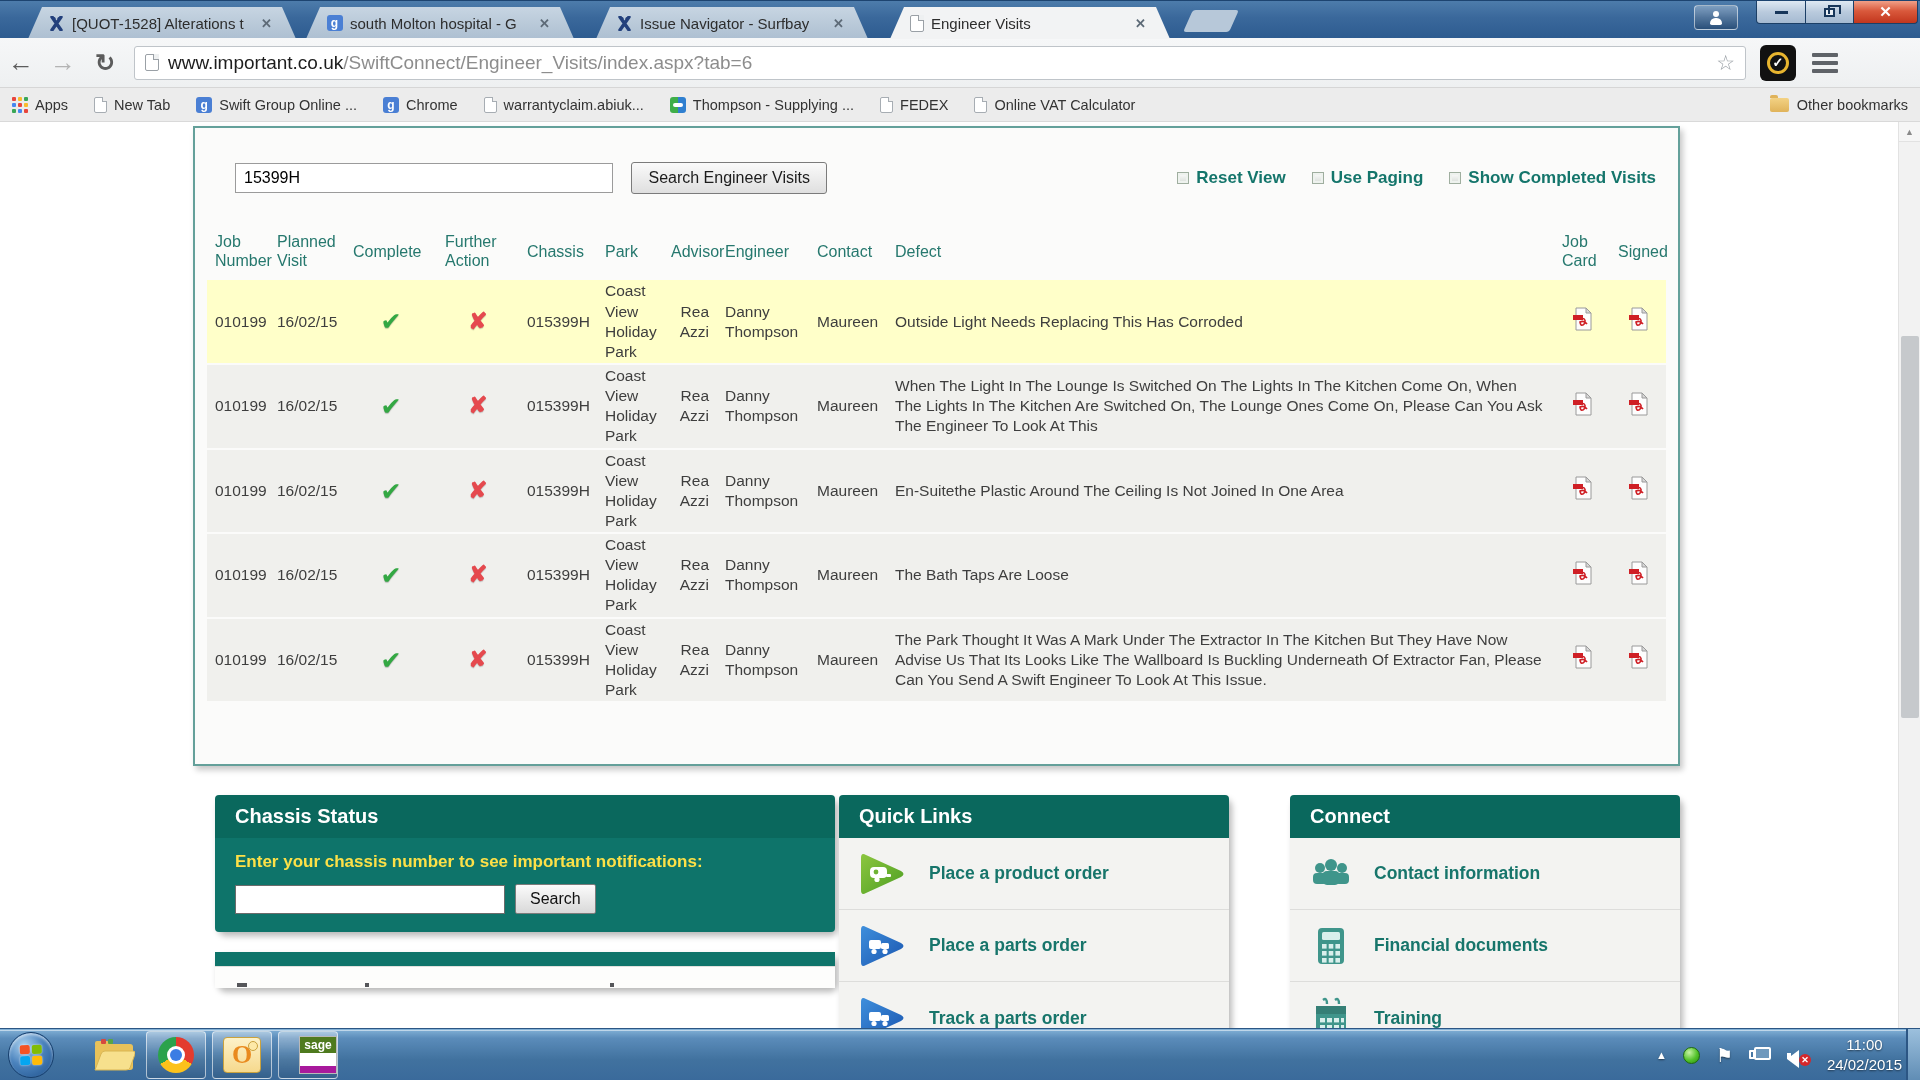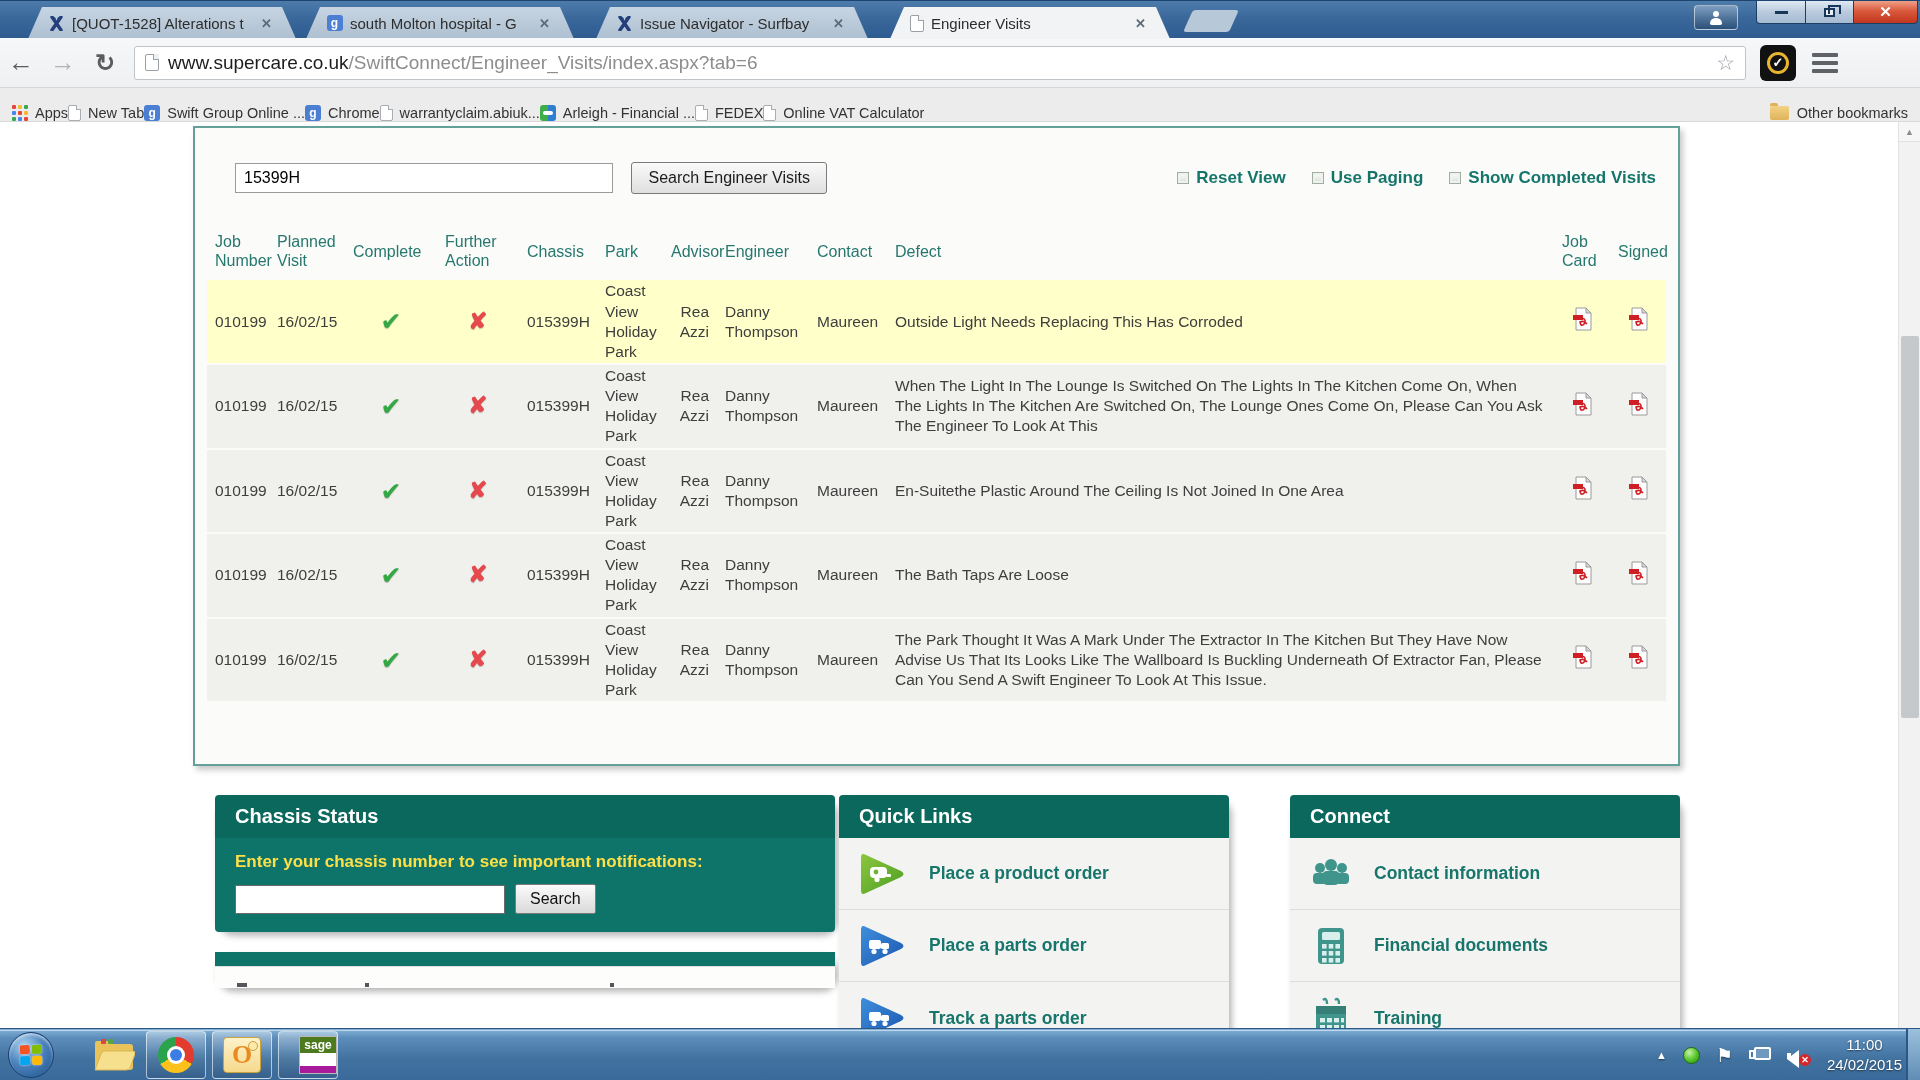--- a/index.html
+++ b/index.html
@@ -58,21 +58,21 @@
     background:#eef0f1; border-left:1.5px solid #9aa0a6; border-bottom:1.5px solid #9aa0a6; }
   .ext-btn { margin-left:14px; width:36px; height:36px; background:#111; border-radius:6px;
     display:flex; align-items:center; justify-content:center; }
   .ext-ring { width:22px; height:22px; border-radius:50%; border:3px solid #e8b52f; color:#fff;
     font-size:13px; font-weight:bold; display:flex; align-items:center; justify-content:center; }
   .menu-btn { margin-left:16px; display:flex; flex-direction:column; gap:4px; }
   .menu-btn span { width:26px; height:4px; background:#5f6368; border-radius:1px; }
 
   
   .bookmarks { position:absolute; left:0; top:88px; width:1920px; height:34px; background:#ececec;
-    border-bottom:1px solid #d9d9d9; display:flex; align-items:flex-end; padding:0 12px; 
+    border-bottom:1px solid #d9d9d9; display:flex; align-items:center; padding:0 12px; gap:26px;
     font-size:14.5px; color:#333; }
   .bm { display:flex; align-items:center; gap:7px; white-space:nowrap; }
   .apps-grid { display:grid; grid-template-columns:repeat(3,4px); grid-gap:2px; }
   .apps-grid i { width:4px; height:4px; border-radius:1px; }
   .bm-page { width:13px; height:16px; border:1.5px solid #a7adb3; border-radius:2px; background:#fff; position:relative; }
   .bm-page::before { content:""; position:absolute; right:-1px; top:-1px; width:4px; height:4px;
     background:#ececec; border-left:1.5px solid #a7adb3; border-bottom:1.5px solid #a7adb3; }
   .arleigh-ico { width:16px; height:16px; border-radius:3px;
     background:linear-gradient(90deg,#3fae49 50%, #2f7fd0 50%); position:relative; }
   .arleigh-ico::before { content:""; position:absolute; left:3px; top:6px; width:10px; height:4px; background:#fff; border-radius:2px; }
@@ -110,21 +110,21 @@
   table.visits tbody tr.highlight { background:#ffffc9; }
   .c-job { width:62px; } .c-planned { width:76px; } .c-complete { width:92px; text-align:center; }
   .c-action { width:82px; text-align:center; } .c-chassis { width:78px; } .c-park { width:66px; }
   .c-advisor { width:54px;text-align:right; } .c-engineer { width:92px; } .c-contact { width:78px; }
   .c-pdf { width:56px; text-align:center; } .c-defect { }
   th.c-complete, th.c-action { text-align:left; }
   .check::before { content:"\2714"; color:#33a843; font-size:25px; text-shadow:0 1px 1px rgba(0,0,0,.25); }
   .cross::before { content:"\2718"; color:#e5494e; font-size:23px; font-weight:bold; text-shadow:0 1px 1px rgba(0,0,0,.2); }
 
   
-  .panel { position:absolute; border-radius:16px; box-shadow:3px 4px 6px rgba(0,0,0,.28); }
+  .panel { position:absolute; border-radius:8px; box-shadow:3px 4px 6px rgba(0,0,0,.28); }
   .panel-head { height:43px; background:#0a685d; border-radius:4px 4px 0 0; display:flex; align-items:center;
     padding:0 20px; color:#fff; font-size:20px; font-weight:bold; }
   .chassis-panel { left:215px; top:673px; width:620px; }
   .chassis-body { background:#0e746a; border-radius:0 0 4px 4px; padding:14px 20px 18px 20px; }
   .chassis-prompt { color:#fde047; font-size:17px; font-weight:bold; margin-bottom:12px; }
   .chassis-row { display:flex; align-items:center; }
   .chassis-input { width:270px; height:29px; border:1px solid #6b6b6b; font-size:15px; padding:0 6px;
     font-family:"Liberation Sans",sans-serif; }
   .btn-search { margin-left:10px; height:30px; padding:0 14px; font-size:16px; color:#111;
     font-family:"Liberation Sans",sans-serif; border:1px solid #7b7b7b; border-radius:2px;
@@ -249,21 +249,21 @@
       <div class="winbtn close">✕</div>
     </div>
   </div>
 
   <div class="toolbar">
     <span class="navbtn">←</span>
     <span class="navbtn disabled">→</span>
     <span class="navbtn reload">↻</span>
     <div class="omnibox">
       <span class="page-ico"></span>
-      <span class="url"><span class="host">www.supercare.co.uk</span><span class="path">/SwiftConnect/Engineer_Visits/index.aspx?tab=6</span></span>
+      <span class="url"><span class="host">www.important.co.uk</span><span class="path">/SwiftConnect/Engineer_Visits/index.aspx?tab=6</span></span>
       <span class="star">☆</span>
     </div>
     <div class="ext-btn">
         <span class="ext-ring">✓</span>
       </div>
     <div class="menu-btn">
         <span></span>
         <span></span>
         <span></span>
       </div>
@@ -295,21 +295,21 @@
     <span class="bm">
       <span class="google-fav">g</span>
       <span>Chrome</span>
     </span>
     <span class="bm">
       <span class="bm-page"></span>
       <span>warrantyclaim.abiuk...</span>
     </span>
     <span class="bm">
       <span class="arleigh-ico"></span>
-      <span>Arleigh - Financial ...</span>
+      <span>Thompson - Supplying ...</span>
     </span>
     <span class="bm">
       <span class="bm-page"></span>
       <span>FEDEX</span>
     </span>
     <span class="bm">
       <span class="bm-page"></span>
       <span>Online VAT Calculator</span>
     </span>
     <span class="other-bm">

